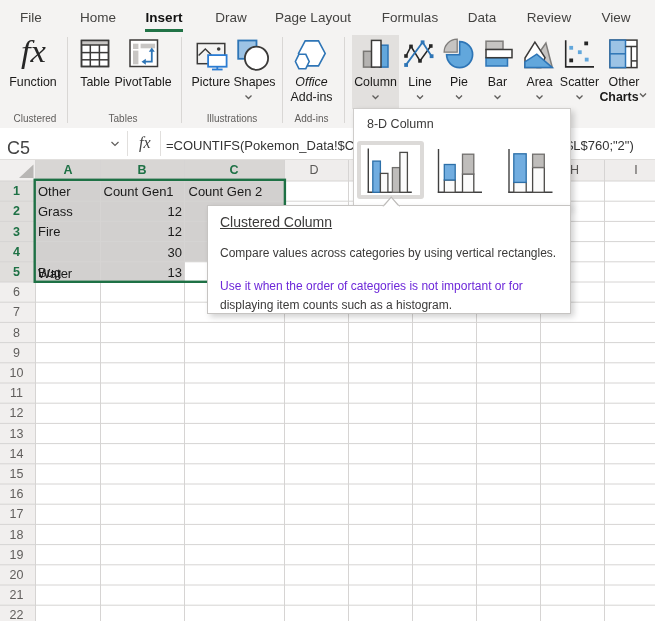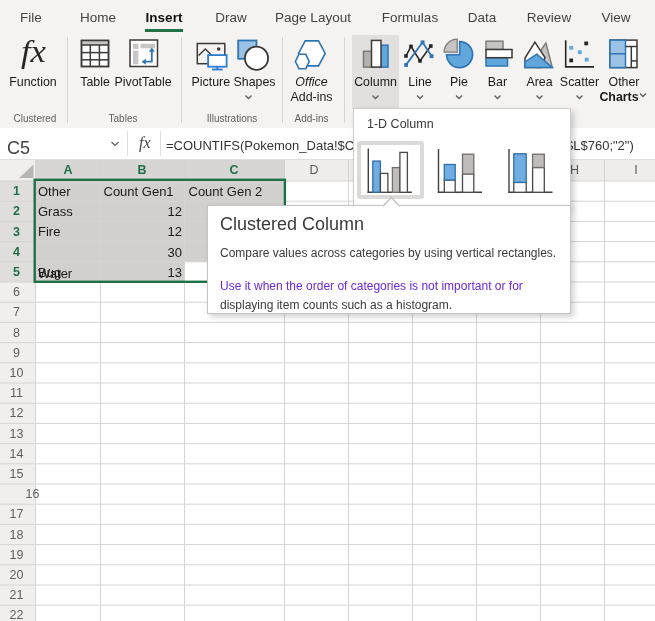--- a/index.html
+++ b/index.html
@@ -264,21 +264,21 @@
     <div class="rowhdr" style="left:0;top:285.2px;color:#605e5c;">6</div>
     <div class="rowhdr" style="left:0;top:305.4px;color:#605e5c;">7</div>
     <div class="rowhdr" style="left:0;top:325.6px;color:#605e5c;">8</div>
     <div class="rowhdr" style="left:0;top:345.8px;color:#605e5c;">9</div>
     <div class="rowhdr" style="left:0;top:366.0px;color:#605e5c;">10</div>
     <div class="rowhdr" style="left:0;top:386.2px;color:#605e5c;">11</div>
     <div class="rowhdr" style="left:0;top:406.4px;color:#605e5c;">12</div>
     <div class="rowhdr" style="left:0;top:426.6px;color:#605e5c;">13</div>
     <div class="rowhdr" style="left:0;top:446.8px;color:#605e5c;">14</div>
     <div class="rowhdr" style="left:0;top:467.0px;color:#605e5c;">15</div>
-    <div class="rowhdr" style="left:0;top:487.2px;color:#605e5c;padding-left:16px;">16</div>
+    <div class="rowhdr" style="left:0;top:487.2px;color:#605e5c;">16</div>
     <div class="rowhdr" style="left:0;top:507.4px;color:#605e5c;">17</div>
     <div class="rowhdr" style="left:0;top:527.6px;color:#605e5c;">18</div>
     <div class="rowhdr" style="left:0;top:547.8px;color:#605e5c;">19</div>
     <div class="rowhdr" style="left:0;top:568.0px;color:#605e5c;">20</div>
     <div class="rowhdr" style="left:0;top:588.2px;color:#605e5c;">21</div>
     <div class="rowhdr" style="left:0;top:608.4px;color:#605e5c;">22</div>
   </div>
 
 <div class="cell" style="left:38px;top:184px;">Other</div>
 <div class="cell" style="left:103.5px;top:184px;">Count Gen1</div>
@@ -286,21 +286,21 @@
 <div class="cell" style="left:38px;top:204.2px;">Grass</div>
 <div class="cell" style="left:38px;top:224.4px;">Fire</div>
 <div class="cell" style="left:38px;top:244.6px;margin-top:21px;">Water</div>
 <div class="cell" style="left:38px;top:264.8px;">Bug</div>
 <div class="cell num" style="left:132px;top:204.2px;width:50px;">12</div>
 <div class="cell num" style="left:132px;top:224.4px;width:50px;">12</div>
 <div class="cell num" style="left:132px;top:244.6px;width:50px;">30</div>
 <div class="cell num" style="left:132px;top:264.8px;width:50px;">13</div>
 
 <div class="abs" style="left:353px;top:108px;width:216px;height:98px;background:#ffffff;border:1px solid #cfcdcb;box-shadow:3px 3px 6px rgba(0,0,0,0.18);z-index:5;"></div>
-<div class="abs" style="left:367px;top:116.5px;font-size:12.5px;color:#3b3a39;z-index:6;">1-D Column</div>
+<div class="abs" style="left:367px;top:116.5px;font-size:12.5px;color:#3b3a39;z-index:6;">8-D Column</div>
 <div class="abs" style="left:356.5px;top:141px;width:59px;height:50px;background:#fff;border:4px solid #dcdad8;border-radius:3px;z-index:6;"></div>
 <svg class="abs" style="left:353px;top:108px;z-index:7;" width="216" height="98" viewBox="0 0 216 98">
 
   <g>
     <line x1="15.3" y1="40.5" x2="15.3" y2="84.8" stroke="#404040" stroke-width="1.4"></line>
     <line x1="14.6" y1="84.3" x2="58.8" y2="84.3" stroke="#404040" stroke-width="1.4"></line>
     <rect x="19.8" y="53.1" width="7.6" height="31.2" fill="#71ade0" stroke="#2c6fa8" stroke-width="1.3"></rect>
     <rect x="27.4" y="65.4" width="7.5" height="18.9" fill="#fbfbfb" stroke="#4a4947" stroke-width="1.3"></rect>
     <rect x="39.4" y="59.6" width="7.5" height="24.7" fill="#bfbdbb" stroke="#716f6d" stroke-width="1.3"></rect>
     <rect x="46.9" y="44.4" width="7.5" height="39.9" fill="#fbfbfb" stroke="#4a4947" stroke-width="1.3"></rect>
@@ -323,16 +323,16 @@
     <rect x="179.6" y="59.5" width="11.7" height="24.8" fill="#fbfbfb" stroke="#4a4947" stroke-width="1.3"></rect>
     <rect x="179.6" y="46.2" width="11.7" height="13.3" fill="#bfbdbb" stroke="#716f6d" stroke-width="1.3"></rect>
   </g>
 </svg>
 
 <div class="abs" style="left:207px;top:205px;width:362px;height:107px;background:#ffffff;border:1px solid #c6c4c2;box-shadow:3px 3px 6px rgba(0,0,0,0.18);z-index:8;"></div>
 <svg class="abs" style="left:380px;top:195px;z-index:9;" width="24" height="12" viewBox="0 0 24 12">
   <path d="M3,11.5 L11.2,2.2 L19.4,11.5" fill="#ffffff" stroke="#bdbbb9" stroke-width="1.2"></path>
   <rect x="3.5" y="10.8" width="15.5" height="1.4" fill="#ffffff"></rect>
 </svg>
-<div class="abs" style="left:220px;top:214px;font-size:18px;color:#3b3a39;z-index:9;">Clustered Column</div>
+<div class="abs" style="left:220px;top:214px;font-size:14px;color:#3b3a39;z-index:9;text-decoration:underline;">Clustered Column</div>
 <div class="abs" style="left:220px;top:246px;font-size:12px;color:#3b3a39;z-index:9;white-space:nowrap;">Compare values across categories by using vertical rectangles.</div>
 <div class="abs" style="left:220px;top:279px;font-size:12px;color:#6d28d9;z-index:9;white-space:nowrap;">Use it when the order of categories is not important or for</div>
 <div class="abs" style="left:220px;top:298px;font-size:12px;color:#3b3a39;z-index:9;white-space:nowrap;">displaying item counts such as a histogram.</div>
 
 </body></html>

